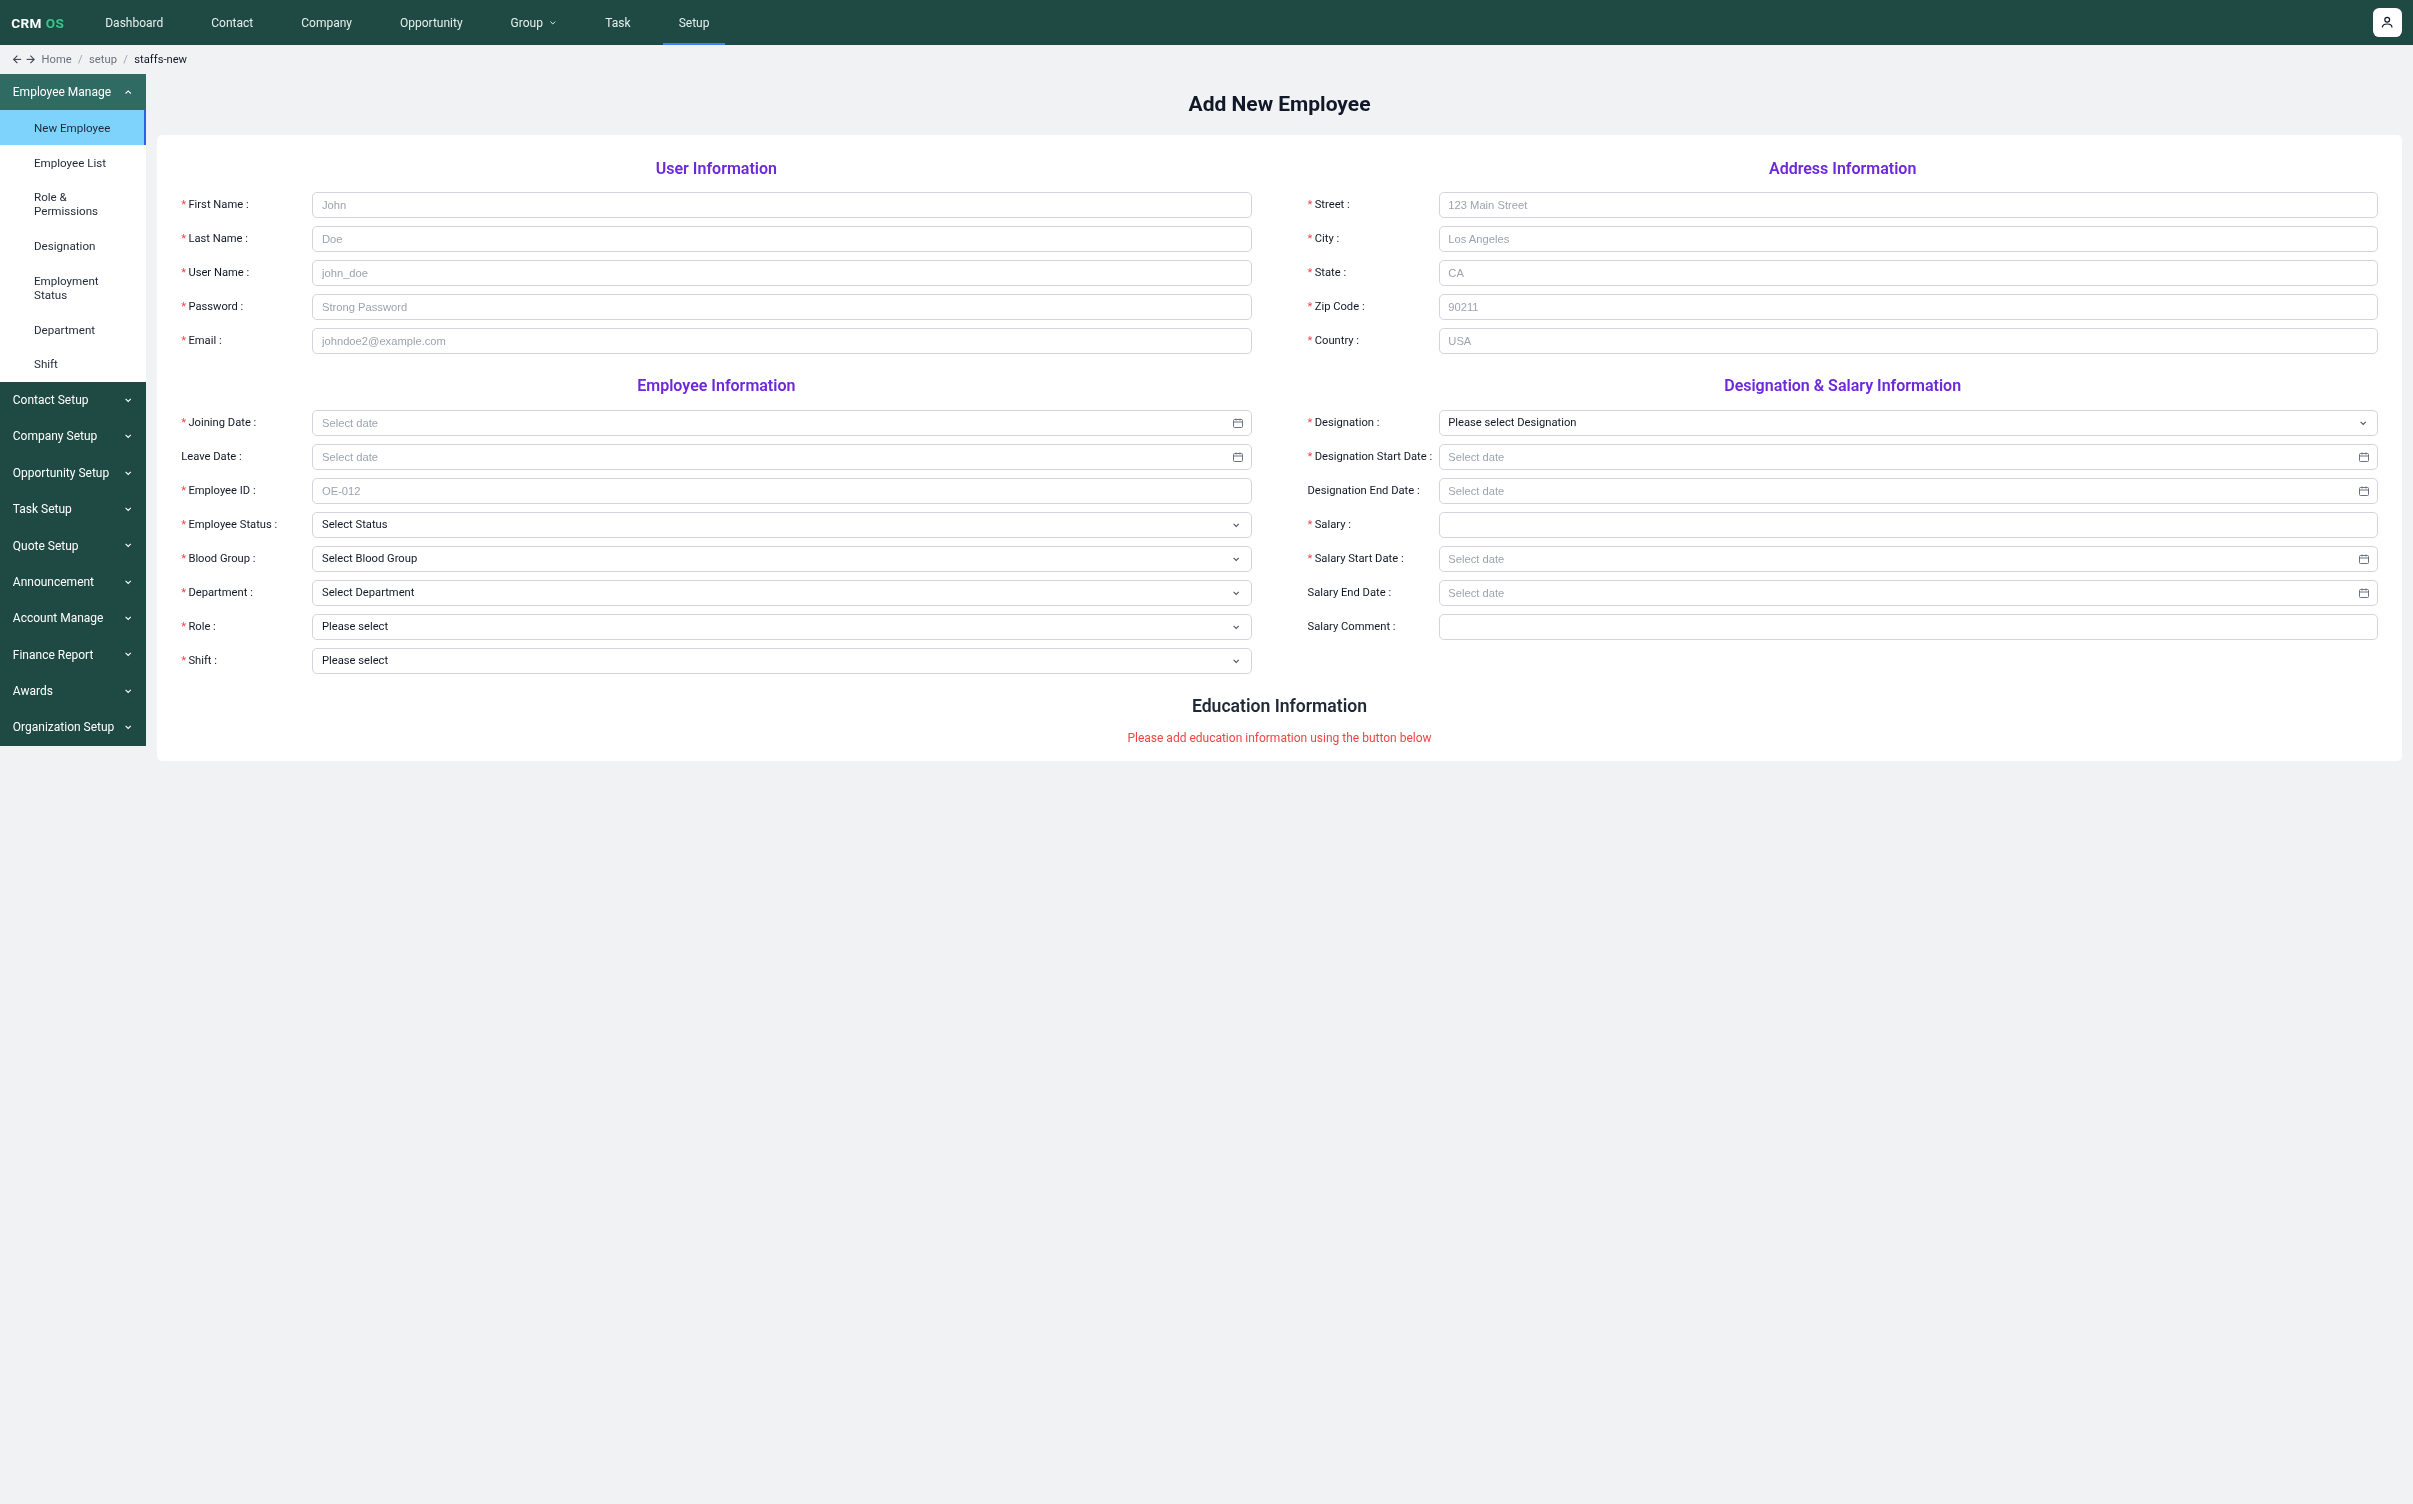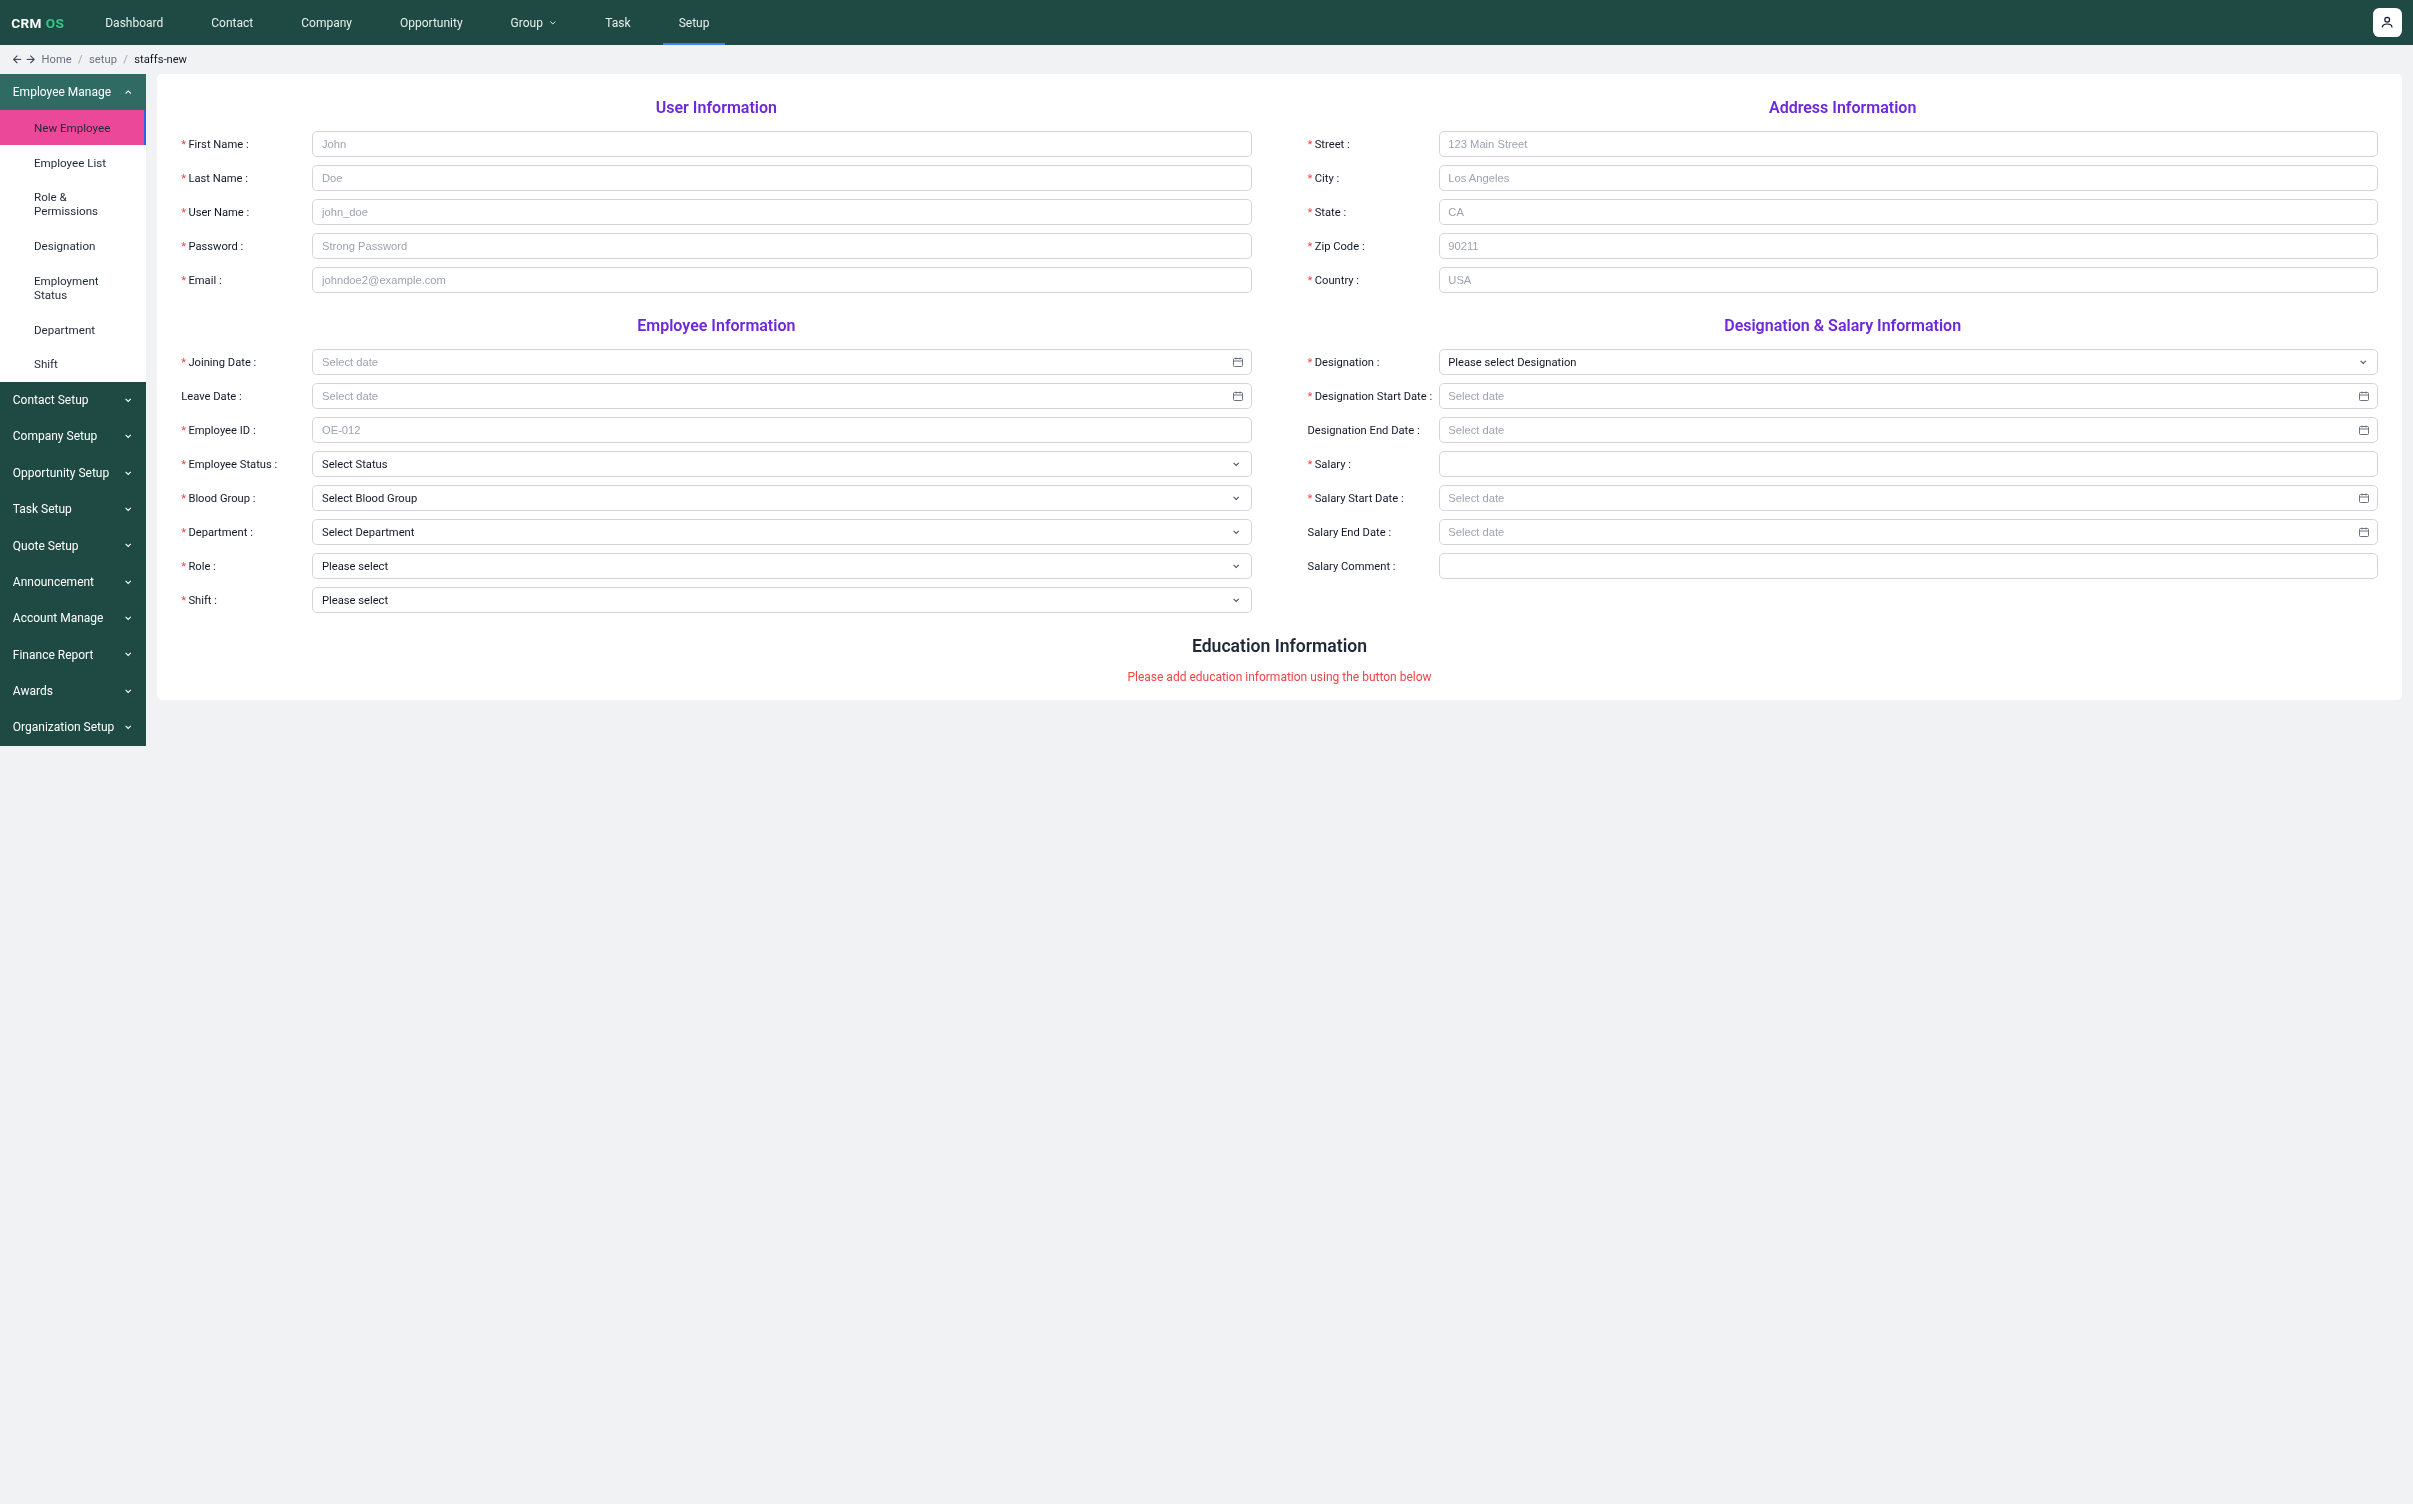--- a/index.html
+++ b/index.html
@@ -84,21 +84,21 @@
   .sb-section.dark { background: #1e4a43; }
   .sb-sub { background: #ffffff; }
   .sb-sub-item {
     padding: 10.4px 12.8px 10.4px 34px;
     color: #1f2937;
     cursor: pointer;
     font-size: 11.6px;
     border-left: 0;
   }
   .sb-sub-item.active {
-    background: #ec4899;
+    background: #7dd3fc;
     border-right: 2.4px solid #2563eb;
   }
   .sb-chevron { font-size: 10.4px; }
 
   
   .content { flex: 1; padding: 0; }
   .page-title {
     text-align: center;
     font-size: 21px;
     font-weight: 700;
@@ -344,20 +344,21 @@
       <span>Organization Setup</span>
       <span class="sb-chevron">
           <svg width="10.4" height="10.4" viewBox="0 0 24 24" fill="none" stroke="currentColor" stroke-width="2.5">
             <polyline points="6 9 12 15 18 9"></polyline>
           </svg>
         </span>
     </div>
   </div>
 
   <div class="content">
+    <div class="page-title">Add New Employee</div>
 
     <div class="card">
 
       <div class="grid2">
 
         <div>
           <div class="section-title">User Information</div>
 
           <div class="row">
             <label><span class="req">*</span><span>First Name</span></label>

